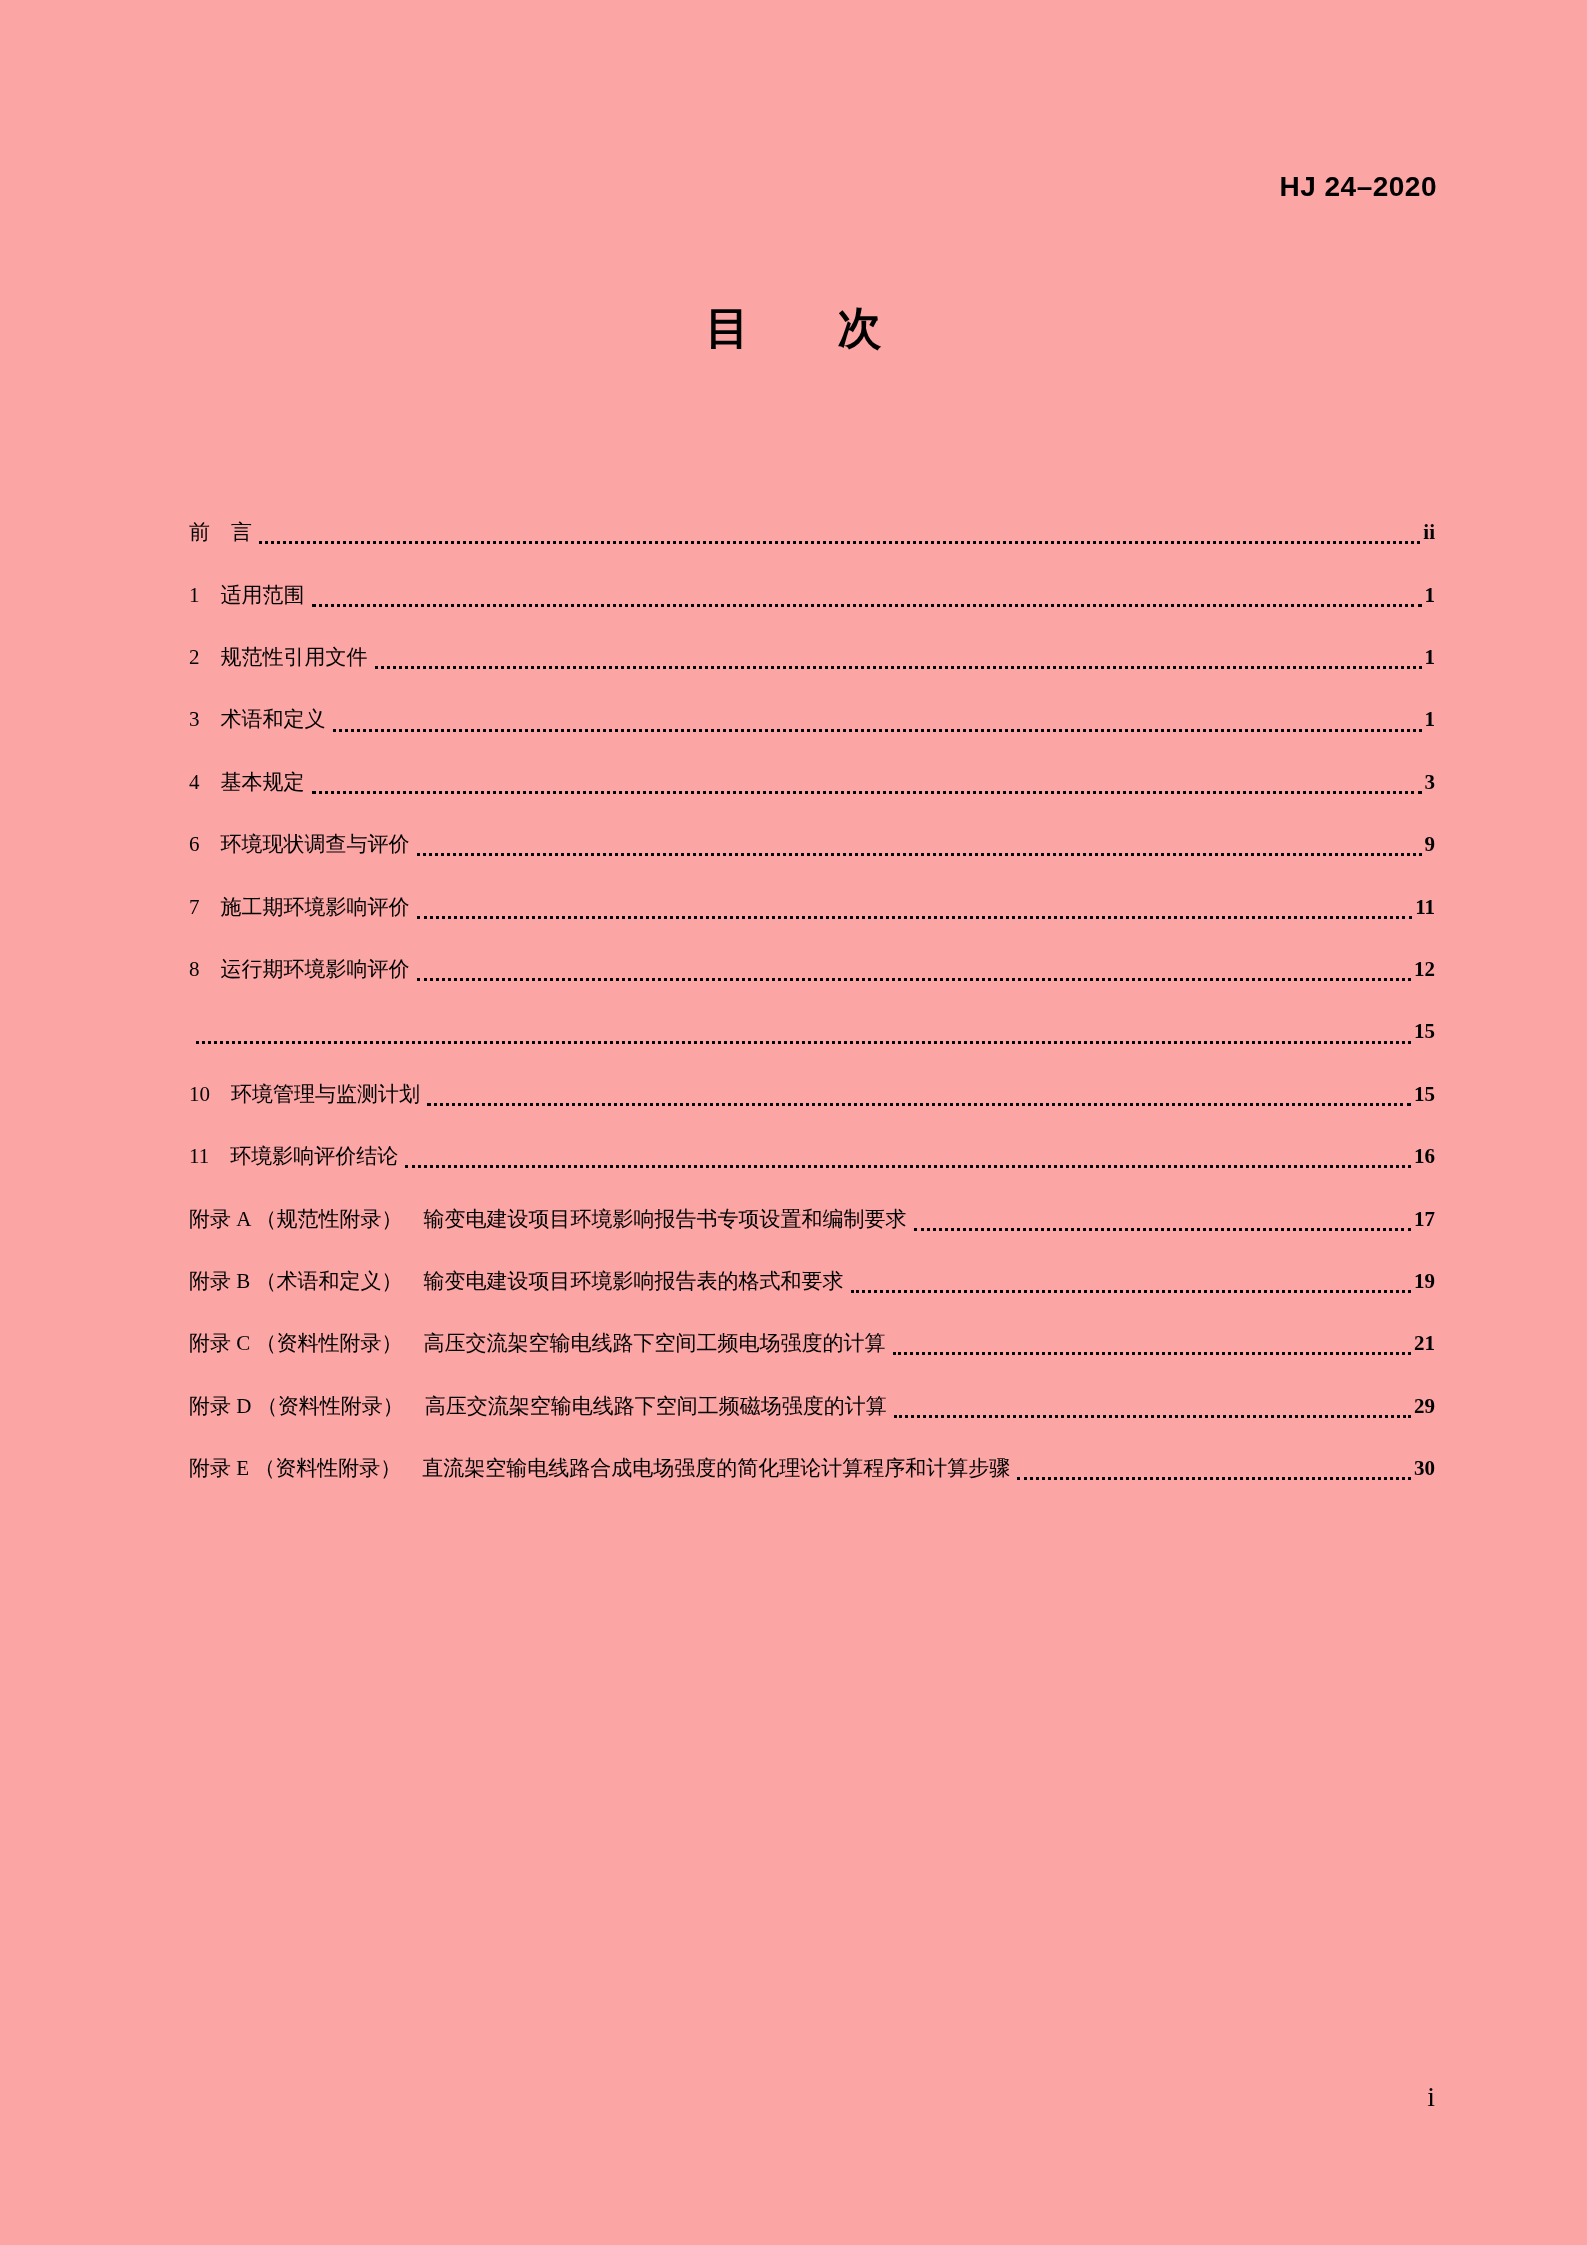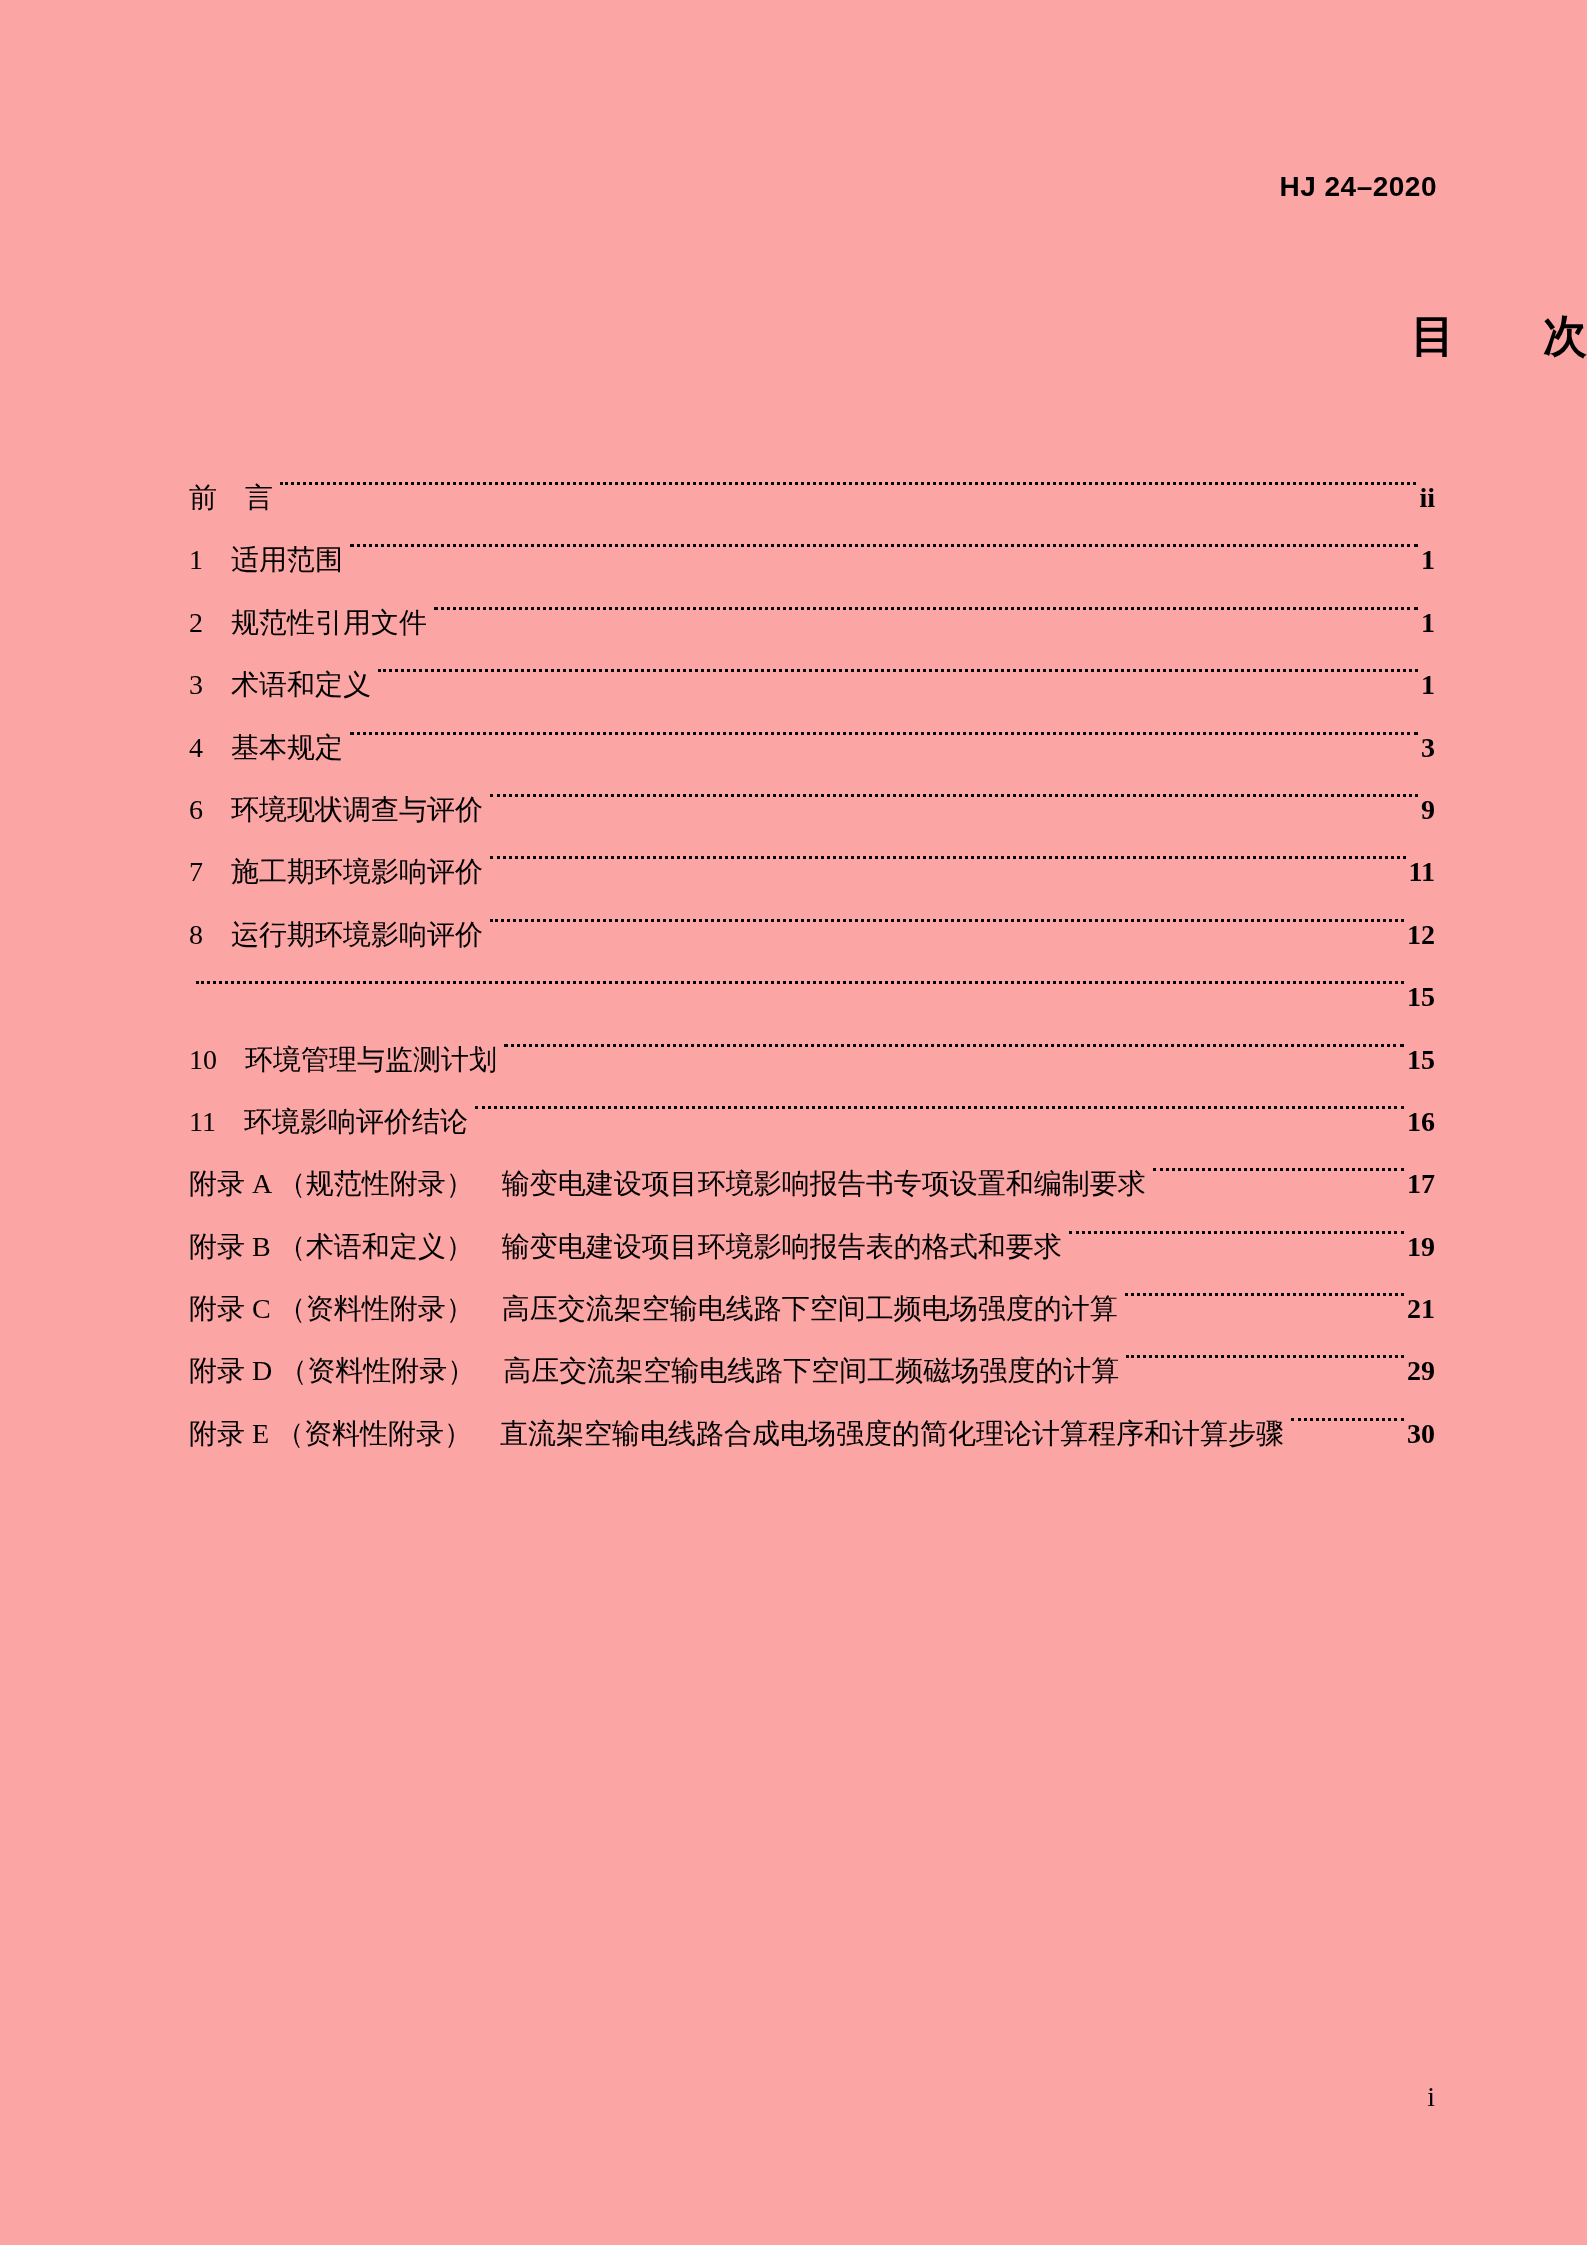--- a/index.html
+++ b/index.html
@@ -17,41 +17,41 @@
     top: 171px;
     right: 150px;
     font-family: "Liberation Sans", "DejaVu Sans", sans-serif;
     font-size: 28px;
     font-weight: 600;
     letter-spacing: 0.5px;
     color: #000000;
   }
   .doc-title {
     position: absolute;
-    top: 313px;
+    top: 304px;
     left: 0;
     right: 0;
-    text-align: right;
-    font-family: Liberation Serif, serif;
+    text-align: center;
+    font-family: Liberation Sans, sans-serif;
     font-size: 44px;
     font-weight: bold;
     color: #000000;
     line-height: 1.1;
   }
   .toc {
     position: absolute;
     top: 482px;
     left: 189px;
     right: 152px;
   }
   .toc-row {
     display: flex;
-    align-items: flex-start;
+    align-items: flex-end;
     height: 62.4px;
-    font-size: 28px;
+    font-size: 21px;
     line-height: 1.15;
     white-space: pre;
   }
   .toc-label { flex: 0 0 auto; }
   .toc-leader {
     flex: 1 1 auto;
     min-width: 24px;
     border-bottom: 3px dotted #000000;
     margin: 0 3px 0 7px;
   }

